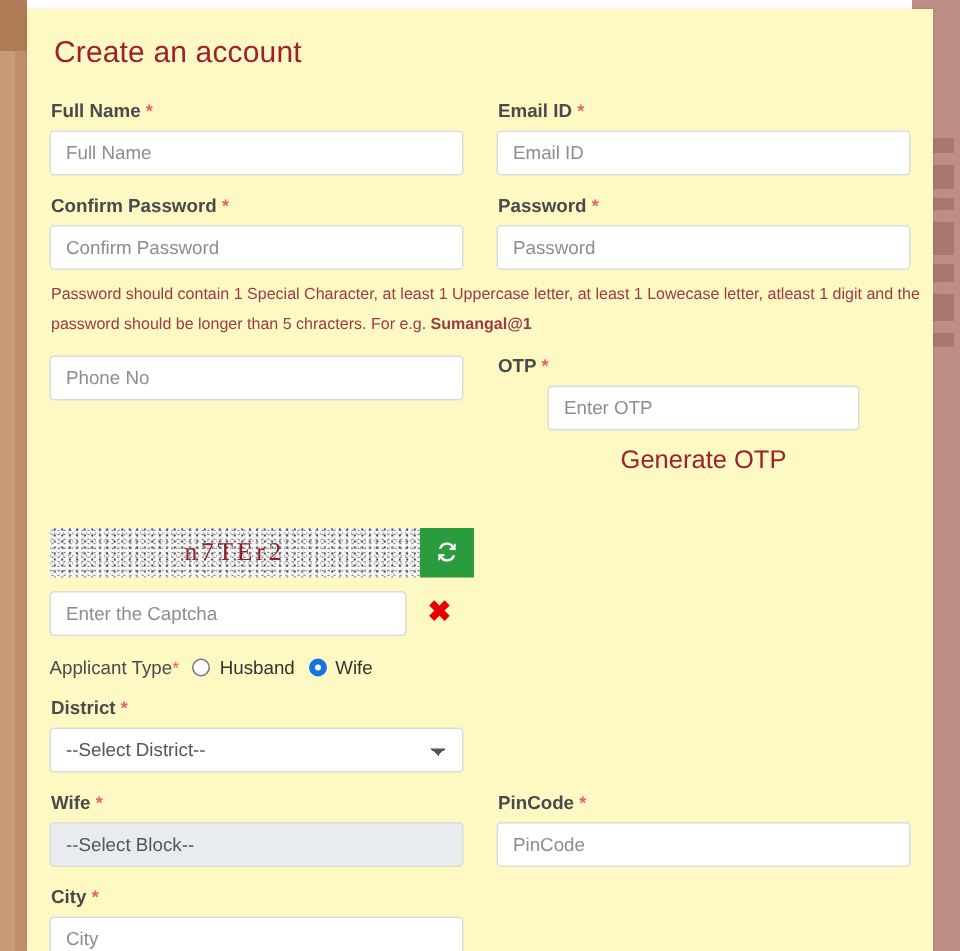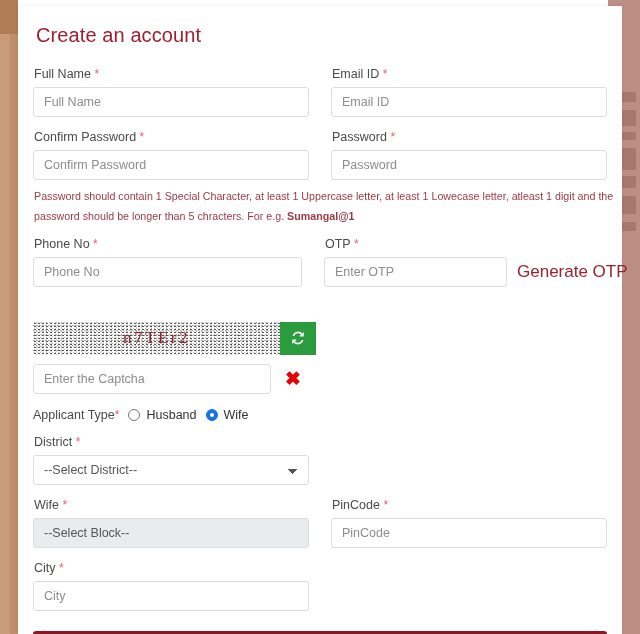--- a/index.html
+++ b/index.html
@@ -31,21 +31,21 @@
   #bg-left-top {
     position: absolute; left: 0; top: 0; width: 18px; height: 34px;
     background: #b07c56;
   }
 
   
   #card {
     position: absolute;
     left: 18px; top: 6px;
     width: 604px; height: 628px;
-    background: #ffffff;
+    background: #fef9c3;
     box-shadow: 0 0 3px rgba(0,0,0,.10);
     padding: 0 15px;
   }
 
   .title {
     color: #9c2030;
     font-size: 20px;
     font-weight: 400;
     margin: 18px 0 20px 3px;
     letter-spacing: .1px;
@@ -53,21 +53,21 @@
 
   .row { display: flex; gap: 22px; }
   .col { width: 283px; }
   .col.right { width: 283px; }
 
   label.fl {
     display: block;
     font-size: 12.5px;
     color: #4a4a4a;
     margin: 0 0 6px 1px;
-    font-weight: 400;
+    font-weight: 700;
   }
   .req { color: #e06070; font-size: 12px; }
   .req.tight { margin-left: 0; }
 
   .ctl {
     width: 100%;
     height: 30px;
     border: 1px solid #dcdcdc;
     border-radius: 3px;
     background: #fff;
@@ -116,21 +116,21 @@
 
   .info-icon {
     width: 15px; height: 15px; border-radius: 50%;
     background: #ef9120; color: #fff;
     font-size: 10px; font-weight: bold;
     display: flex; align-items: center; justify-content: center;
     font-family: "Liberation Serif", serif;
     margin-right: 8px;
   }
 
-  .otp-row { display: flex; align-items: center; gap: 10px; }
+  .otp-row { display: flex; align-items: center; gap: 10px; flex-direction: column; }
   .otp-row .ctl { width: 208px; }
   .gen-otp {
     color: #9c2030; font-size: 17px; white-space: nowrap;
     text-decoration: none; cursor: pointer;
   }
 
   
   .captcha-row { display: flex; align-items: stretch; margin-bottom: 9px; }
   .captcha-img {
     width: 247px; height: 33px;
@@ -258,21 +258,20 @@
         <input class="ctl" type="password" placeholder="Password" style="">
       </div>
     </div>
   </div>
 
   <div class="hint"><span>Password should contain 1 Special Character, at least 1 Uppercase letter, at least 1 Lowecase letter, atleast 1 digit and the password should be longer than 5 chracters. For e.g. </span><b>Sumangal@1</b></div>
 
   <div class="row">
     <div class="col">
       <div class="field">
-        <label class="fl"><span>Phone No</span> <span class="req">*</span></label>
         <input class="ctl" type="text" placeholder="Phone No" style="">
       </div>
     </div>
     <div class="col right">
       <div class="field">
         <label class="fl"><span>OTP</span> <span class="req">*</span></label>
         <div class="otp-row">
           <input class="ctl" type="text" placeholder="Enter OTP" style="">
           <a class="gen-otp">Generate OTP</a>
         </div>

